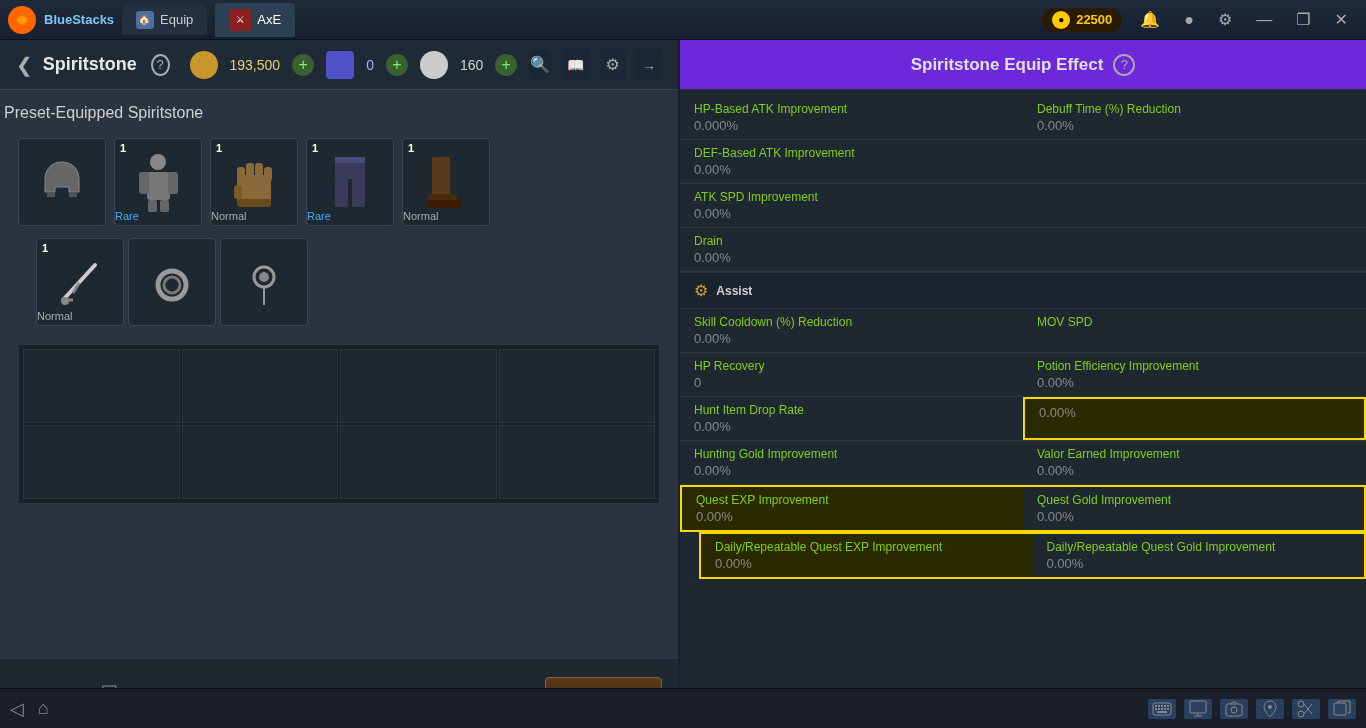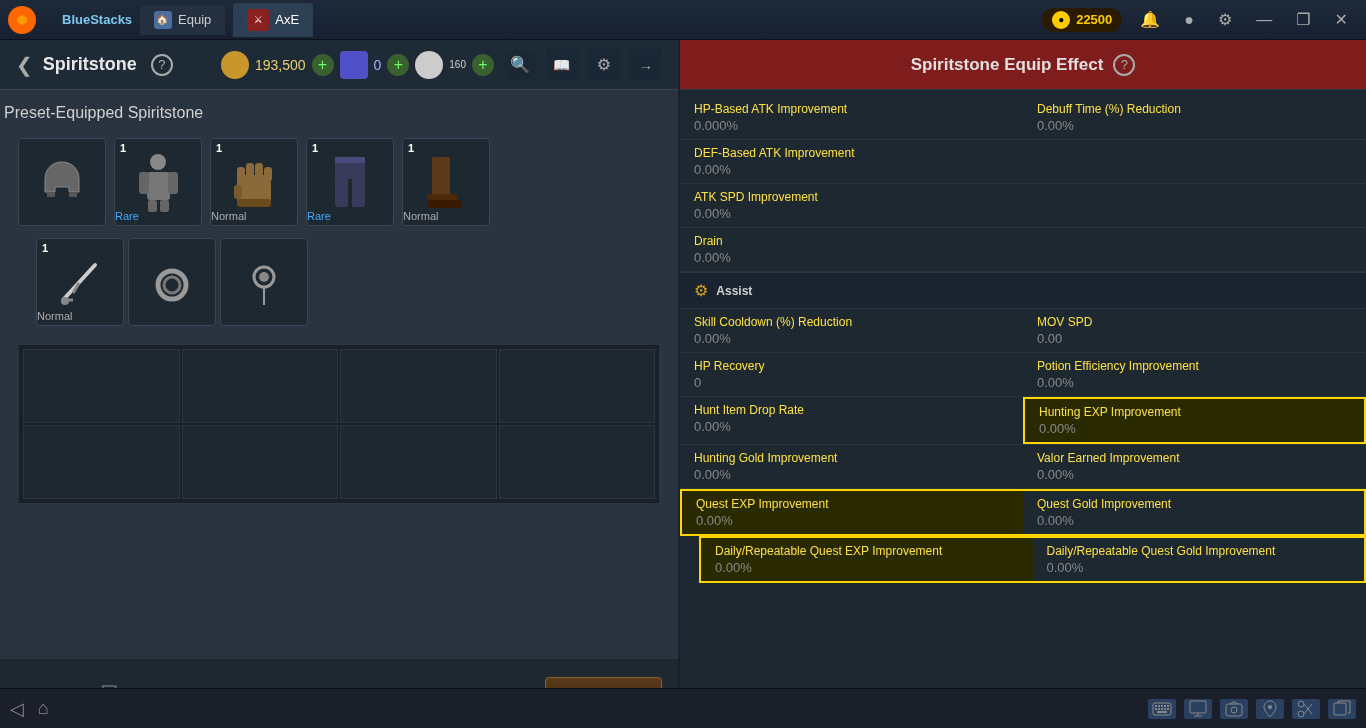--- a/index.html
+++ b/index.html
@@ -6,21 +6,21 @@
     body { width: 1366px; height: 728px; overflow: hidden; font-family: Arial, sans-serif; background: #1a1a2e; }
 
     
     .titlebar {
       width: 100%; height: 40px; background: linear-gradient(180deg, #1e2a3a 0%, #162030 100%);
       display: flex; align-items: center; position: relative;
       border-bottom: 1px solid #0a0f1a;
     }
     .titlebar-left { display: flex; align-items: center; gap: 8px; padding-left: 8px; }
     .bluestacks-logo { width: 28px; height: 28px; background: #ff6600; border-radius: 50%; display: flex; align-items: center; justify-content: center; }
-    .bluestacks-text { color: #7ec8f0; font-size: 13px; font-weight: bold; margin-left: 18px; }
+    .bluestacks-text { color: #7ec8f0; font-size: 13px; font-weight: bold; }
     .tab { display: flex; align-items: center; gap: 6px; padding: 6px 14px; background: #243040; border-radius: 4px 4px 0 0; color: #ccc; font-size: 13px; cursor: pointer; }
     .tab.active { background: #2d3f52; color: #fff; }
     .tab-icon { width: 18px; height: 18px; background: #4a6fa5; border-radius: 3px; display: flex; align-items: center; justify-content: center; font-size: 10px; color: #fff; }
     .tab-game-icon { width: 22px; height: 22px; border-radius: 3px; background: #8b2020; display: flex; align-items: center; justify-content: center; font-size: 10px; color: #fff; }
     .titlebar-right { display: flex; align-items: center; gap: 12px; margin-left: auto; padding-right: 12px; }
     .coin-display { display: flex; align-items: center; gap: 6px; background: #2a1a00; border-radius: 12px; padding: 3px 10px; }
     .coin-icon { width: 18px; height: 18px; background: #ffcc00; border-radius: 50%; display: flex; align-items: center; justify-content: center; font-size: 10px; }
     .coin-text { color: #ffcc00; font-size: 13px; font-weight: bold; }
     .titlebar-btn { color: #aaa; font-size: 16px; cursor: pointer; padding: 2px 6px; }
 
@@ -35,28 +35,28 @@
       border-right: 2px solid #1a2030;
     }
     .panel-header {
       height: 50px; background: #1e2a36; display: flex; align-items: center;
       padding: 0 16px; gap: 10px; border-bottom: 1px solid #3a4555;
     }
     .back-btn { color: #aaa; font-size: 20px; cursor: pointer; }
     .panel-title { color: #e8e8e8; font-size: 18px; font-weight: bold; }
     .help-btn { width: 22px; height: 22px; border-radius: 50%; border: 2px solid #aaa; color: #aaa; display: flex; align-items: center; justify-content: center; font-size: 13px; cursor: pointer; margin-left: 4px; }
     .header-spacer { flex: 1; }
-    .header-icon-group { display: flex; align-items: center; gap: 6px; }
+    .header-icon-group { display: flex; align-items: center; gap: 12px; }
     .gold-icon { width: 28px; height: 28px; background: #c8962a; border-radius: 50%; }
     .gold-amount { color: #e8d070; font-size: 14px; }
     .add-btn { width: 22px; height: 22px; background: #3a6030; border-radius: 50%; color: #6afa6a; display: flex; align-items: center; justify-content: center; font-size: 16px; cursor: pointer; }
     .crystal-icon { width: 28px; height: 28px; background: #5050c8; border-radius: 4px; }
     .crystal-amount { color: #aaaaff; font-size: 14px; }
     .gem-icon { width: 28px; height: 28px; background: #cccccc; border-radius: 50%; }
-    .gem-amount { color: #d0d0d0; font-size: 10px; }
+    .gem-amount { color: #d0d0d0; font-size: 14px; }
     .search-icon-btn { width: 32px; height: 32px; background: #1a2836; border-radius: 50%; display: flex; align-items: center; justify-content: center; cursor: pointer; color: #aaa; font-size: 16px; }
     .book-icon-btn { width: 32px; height: 32px; background: #1a2836; border-radius: 4px; display: flex; align-items: center; justify-content: center; cursor: pointer; color: #aaa; font-size: 14px; }
     .settings-icon-btn { width: 32px; height: 32px; background: #1a2836; border-radius: 4px; display: flex; align-items: center; justify-content: center; cursor: pointer; color: #aaa; font-size: 16px; }
     .exit-icon-btn { width: 32px; height: 32px; background: #1a2836; border-radius: 4px; display: flex; align-items: center; justify-content: center; cursor: pointer; color: #aaa; font-size: 14px; }
 
     .spiritstone-section-title { color: #d0d0d0; font-size: 16px; padding: 14px 4px 10px; }
 
     
     .equip-grid {
       display: grid; grid-template-columns: repeat(5, 92px); gap: 4px;
@@ -98,33 +98,33 @@
       margin-left: auto; background: linear-gradient(180deg, #5a3a1a 0%, #3a2a10 100%);
       border: 1px solid #8a6030; border-radius: 4px; color: #e8c060; font-size: 14px;
       padding: 8px 20px; cursor: pointer;
     }
 
     
     .right-panel {
       flex: 1; height: 100%; background: #1e2830; overflow: hidden;
     }
     .right-header {
-      height: 50px; background: #7f1d1d; display: flex; align-items: center;
+      height: 50px; background: #6d28d9; display: flex; align-items: center;
       justify-content: center; gap: 10px; border-bottom: 1px solid #2a3845;
     }
     .right-title { color: #e0e0e0; font-size: 17px; font-weight: bold; }
     .right-help-btn { width: 22px; height: 22px; border-radius: 50%; border: 2px solid #aaa; color: #aaa; display: flex; align-items: center; justify-content: center; font-size: 13px; cursor: pointer; }
 
     .effects-container { height: calc(100% - 50px); overflow-y: auto; padding: 6px 0; }
     
     .effect-row {
       display: grid; grid-template-columns: 1fr 1fr; border-bottom: 1px solid #2a3540;
     }
     .effect-cell { padding: 6px 14px; }
-    .effect-name { color: #fde047; font-size: 12px; margin-bottom: 2px; }
+    .effect-name { color: #84cc16; font-size: 12px; margin-bottom: 2px; }
     .effect-value { color: #d0d0d0; font-size: 13px; }
     .effect-value.zero { color: #888; }
 
     .section-header {
       display: flex; align-items: center; gap: 8px; padding: 8px 14px;
       background: #1a2430; border-bottom: 1px solid #2a3540; border-top: 1px solid #2a3540;
     }
     .section-gear-icon { color: #d0a020; font-size: 16px; }
     .section-title { color: #d0d0d0; font-size: 12px; font-weight: bold; }
 
@@ -375,40 +375,38 @@
         <span class="section-title">Assist</span>
       </div>
 
       <div class="effect-row">
         <div class="effect-cell">
           <div class="effect-name">Skill Cooldown (%) Reduction</div>
           <div class="effect-value zero">0.00%</div>
         </div>
         <div class="effect-cell">
           <div class="effect-name">MOV SPD</div>
-          <div class="effect-value zero">0.00</div>
         </div>
       </div>
       <div class="effect-row">
         <div class="effect-cell">
           <div class="effect-name">HP Recovery</div>
           <div class="effect-value zero">0</div>
         </div>
         <div class="effect-cell">
           <div class="effect-name">Potion Efficiency Improvement</div>
           <div class="effect-value zero">0.00%</div>
         </div>
       </div>
       <div class="effect-row">
         <div class="effect-cell">
           <div class="effect-name">Hunt Item Drop Rate</div>
           <div class="effect-value zero">0.00%</div>
         </div>
         <div class="effect-cell highlighted-cell">
-          <div class="effect-name">Hunting EXP Improvement</div>
           <div class="effect-value zero">0.00%</div>
         </div>
       </div>
       <div class="effect-row">
         <div class="effect-cell">
           <div class="effect-name">Hunting Gold Improvement</div>
           <div class="effect-value zero">0.00%</div>
         </div>
         <div class="effect-cell">
           <div class="effect-name">Valor Earned Improvement</div>

